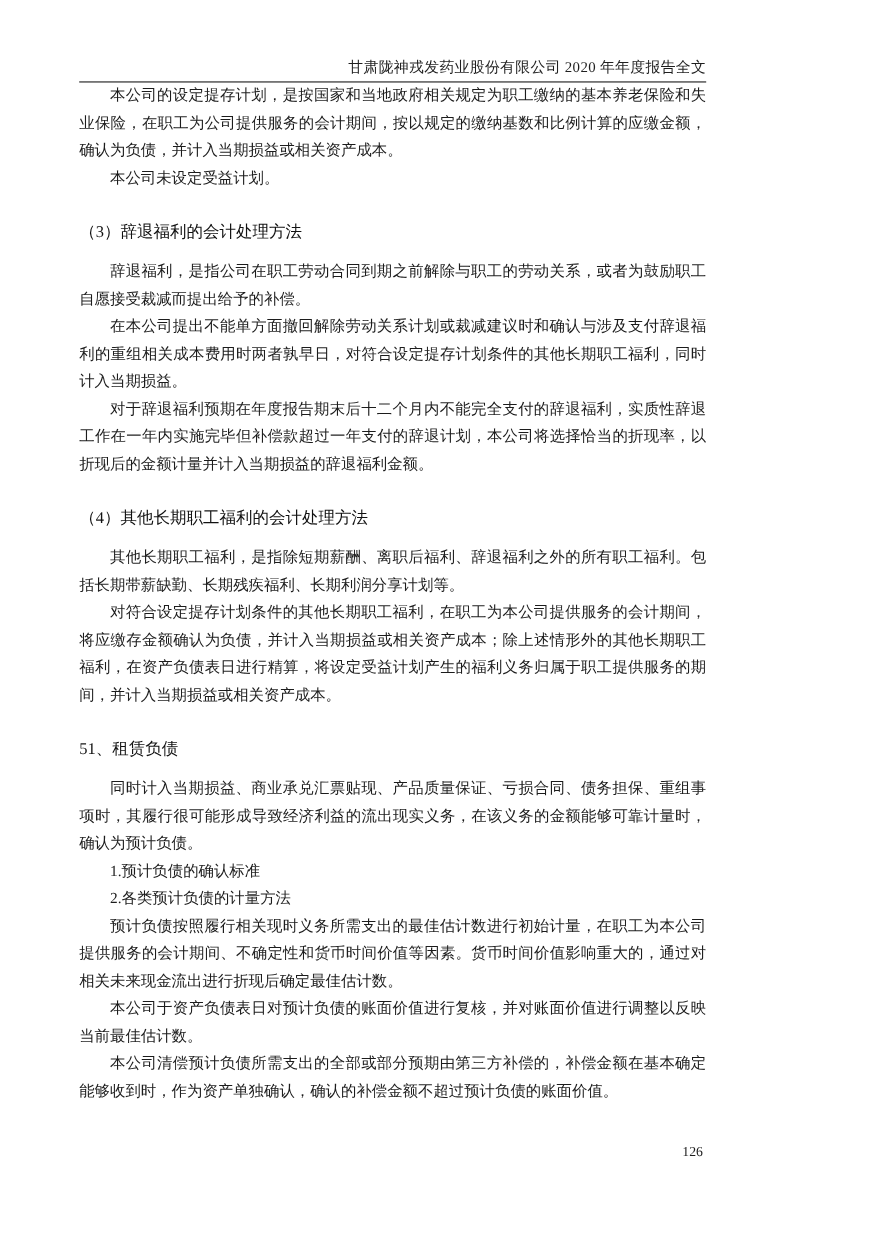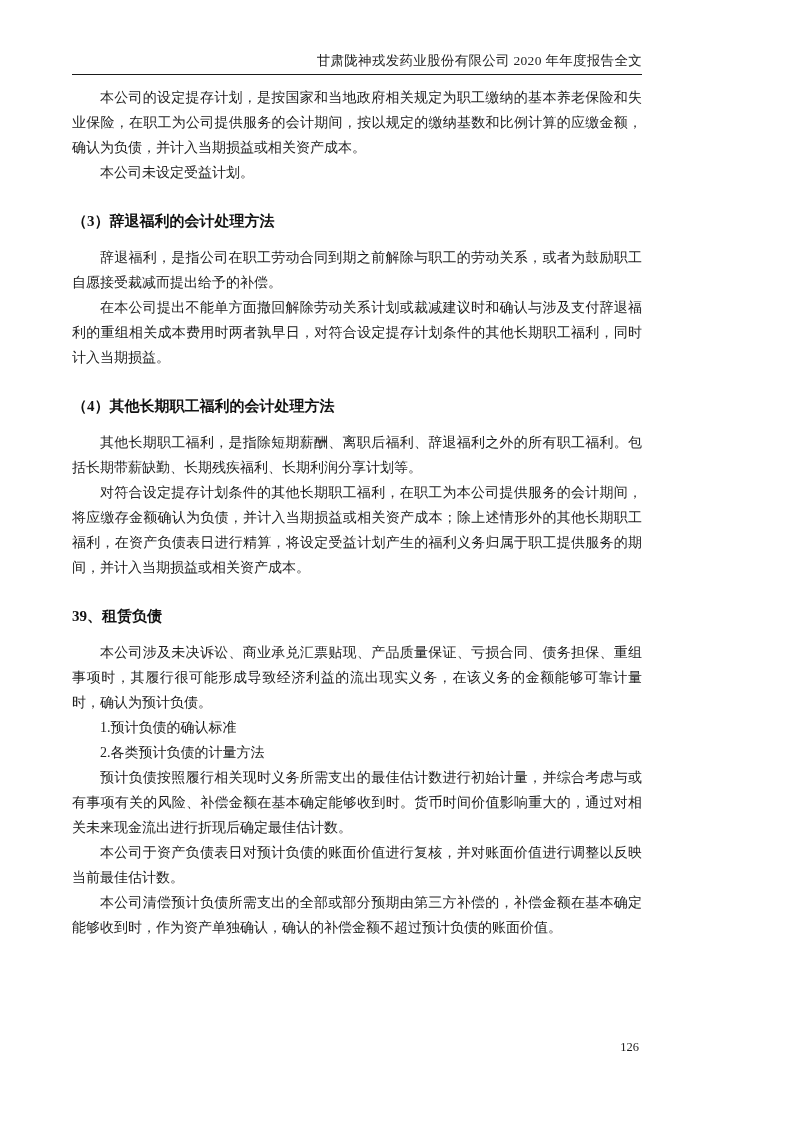--- a/index.html
+++ b/index.html
@@ -25,37 +25,36 @@
   }
   .header-title {
     text-align: right;
     font-size: 13.5px;
     line-height: 17px;
     color: #1f1f1f;
     letter-spacing: 0.3px;
     white-space: nowrap;
   }
   .doc-body {
-    margin-top: 10px;
     padding: 0 72px;
   }
   .para {
     margin: 0;
     font-size: 14px;
     line-height: 25px;
     text-align: justify;
     text-indent: 2em;
     color: #1c1c1c;
     word-break: break-all;
   }
   .heading {
     margin: 26px 0 14px 0;
     font-size: 15px;
     line-height: 20px;
-    font-weight: bold;
+    font-weight: normal;
     color: #111111;
     text-indent: 0;
     text-align: left;
   }
   .page-number {
     position: absolute;
     top: 1040px;
     right: 75px;
     font-size: 12.5px;
     line-height: 15px;
@@ -73,27 +72,28 @@
       <div class="header-title">甘肃陇神戎发药业股份有限公司 2020 年年度报告全文</div>
     </div>
   </div>
 
   <div class="doc-body" id="doc-body">
       <div class="para">本公司的设定提存计划，是按国家和当地政府相关规定为职工缴纳的基本养老保险和失业保险，在职工为公司提供服务的会计期间，按以规定的缴纳基数和比例计算的应缴金额，确认为负债，并计入当期损益或相关资产成本。</div>
       <div class="para">本公司未设定受益计划。</div>
       <div class="heading">（3）辞退福利的会计处理方法</div>
       <div class="para">辞退福利，是指公司在职工劳动合同到期之前解除与职工的劳动关系，或者为鼓励职工自愿接受裁减而提出给予的补偿。</div>
       <div class="para">在本公司提出不能单方面撤回解除劳动关系计划或裁减建议时和确认与涉及支付辞退福利的重组相关成本费用时两者孰早日，对符合设定提存计划条件的其他长期职工福利，同时计入当期损益。</div>
+      <div class="para">对于辞退福利预期在年度报告期末后十二个月内不能完全支付的辞退福利，实质性辞退工作在一年内实施完毕但补偿款超过一年支付的辞退计划，本公司将选择恰当的折现率，以折现后的金额计量并计入当期损益的辞退福利金额。</div>
       <div class="heading">（4）其他长期职工福利的会计处理方法</div>
       <div class="para">其他长期职工福利，是指除短期薪酬、离职后福利、辞退福利之外的所有职工福利。包括长期带薪缺勤、长期残疾福利、长期利润分享计划等。</div>
       <div class="para">对符合设定提存计划条件的其他长期职工福利，在职工为本公司提供服务的会计期间，将应缴存金额确认为负债，并计入当期损益或相关资产成本；除上述情形外的其他长期职工福利，在资产负债表日进行精算，将设定受益计划产生的福利义务归属于职工提供服务的期间，并计入当期损益或相关资产成本。</div>
-      <div class="heading">39、租赁负债</div>
-      <div class="para">本公司涉及未决诉讼、商业承兑汇票贴现、产品质量保证、亏损合同、债务担保、重组事项时，其履行很可能形成导致经济利益的流出现实义务，在该义务的金额能够可靠计量时，确认为预计负债。</div>
+      <div class="heading">51、租赁负债</div>
+      <div class="para">同时计入当期损益、商业承兑汇票贴现、产品质量保证、亏损合同、债务担保、重组事项时，其履行很可能形成导致经济利益的流出现实义务，在该义务的金额能够可靠计量时，确认为预计负债。</div>
       <div class="para">1.预计负债的确认标准</div>
       <div class="para">2.各类预计负债的计量方法</div>
-      <div class="para">预计负债按照履行相关现时义务所需支出的最佳估计数进行初始计量，并综合考虑与或有事项有关的风险、补偿金额在基本确定能够收到时。货币时间价值影响重大的，通过对相关未来现金流出进行折现后确定最佳估计数。</div>
+      <div class="para">预计负债按照履行相关现时义务所需支出的最佳估计数进行初始计量，在职工为本公司提供服务的会计期间、不确定性和货币时间价值等因素。货币时间价值影响重大的，通过对相关未来现金流出进行折现后确定最佳估计数。</div>
       <div class="para">本公司于资产负债表日对预计负债的账面价值进行复核，并对账面价值进行调整以反映当前最佳估计数。</div>
       <div class="para">本公司清偿预计负债所需支出的全部或部分预期由第三方补偿的，补偿金额在基本确定能够收到时，作为资产单独确认，确认的补偿金额不超过预计负债的账面价值。</div>
     </div>
 
   <div class="page-number">126</div>
 
 </div>
 
 </body></html>

